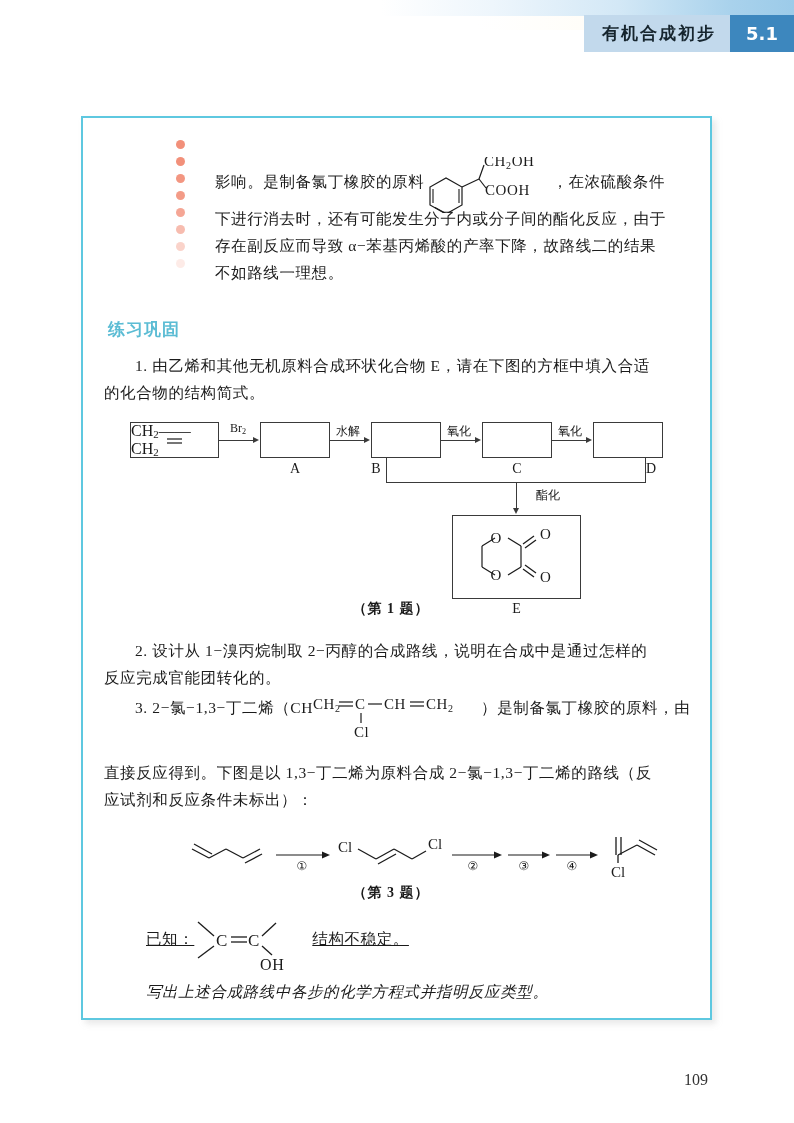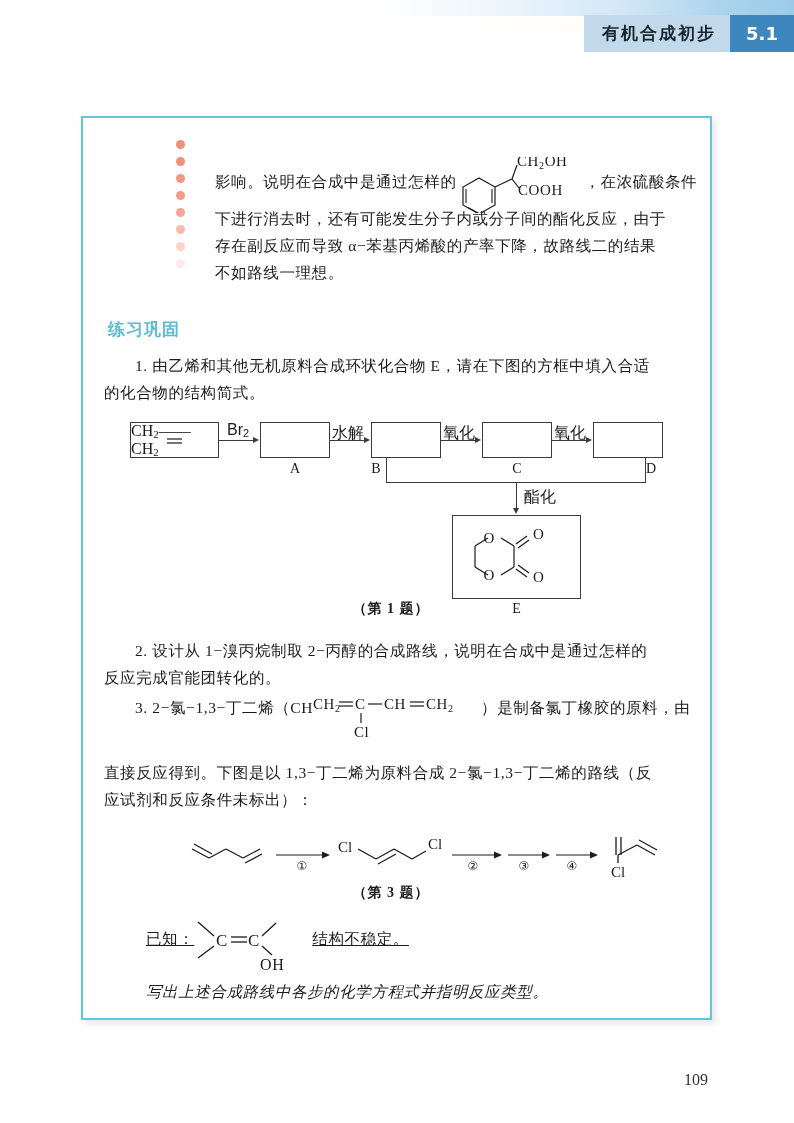--- a/index.html
+++ b/index.html
@@ -97,31 +97,31 @@
   #q5{top:975px;font-style:italic;}
   .figcap{
     text-align:center;font-size:14px;font-weight:bold;
     font-family:"Liberation Serif","DejaVu Serif",serif;
     letter-spacing:1px;
   }
   
   #flow{position:absolute;left:104px;top:415px;width:574px;height:185px;}
   .fbox{
     position:absolute;border:1.2px solid #3a3a3a;background:#fff;box-sizing:border-box;
-    display:flex;align-items:center;justify-content:center;
+    display:flex;align-items:center;justify-content:flex-end;
     font-family:"Liberation Serif","DejaVu Serif",serif;font-size:16px;
   }
   .flabel{
     position:absolute;font-size:14px;font-style:normal;
     font-family:"Liberation Serif","DejaVu Serif",serif;
     text-align:center;
   }
   .cond{
-    position:absolute;font-size:16px;
-    font-family:Liberation Sans, sans-serif;
+    position:absolute;font-size:12px;
+    font-family:Liberation Serif, serif;
     text-align:center;white-space:nowrap;
   }
   .hline{position:absolute;height:1.1px;background:#3a3a3a;}
   .vline{position:absolute;width:1.1px;background:#3a3a3a;}
   .arrowR{
     position:absolute;width:0;height:0;
     border-top:3.5px solid transparent;border-bottom:3.5px solid transparent;
     border-left:6px solid #3a3a3a;
   }
   .arrowD{
@@ -164,21 +164,21 @@
   <div class="dot" style="opacity:0.95"></div>
   <div class="dot" style="opacity:0.9"></div>
   <div class="dot" style="opacity:0.8"></div>
   <div class="dot" style="opacity:0.6"></div>
   <div class="dot" style="opacity:0.4"></div>
   <div class="dot" style="opacity:0.18"></div>
 </div>
 
 <div id="intro">
   <div class="para line" style="height:50px;position:relative;">
-    <span>影响。说明在合成中是通过怎样的</span><span class="inline-struct" style="width:128px;height:56px;position:relative;top:2px;">
+    <span>影响。是制备氯丁橡胶的原料</span><span class="inline-struct" style="width:128px;height:56px;position:relative;top:2px;">
       <svg width="128" height="56" viewBox="0 0 128 56">
 
         <polygon points="6,30 6,48 22,57 38,48 38,30 22,21" fill="none" stroke="#1b1b1b" stroke-width="1.2"></polygon>
         <line x1="9" y1="32" x2="9" y2="46" stroke="#1b1b1b" stroke-width="1.1"></line>
         <line x1="35" y1="32" x2="35" y2="46" stroke="#1b1b1b" stroke-width="1.1"></line>
         <line x1="11" y1="50.5" x2="22" y2="56.5" stroke="#1b1b1b" stroke-width="1.1"></line>
 
         <line x1="38" y1="30" x2="55" y2="22" stroke="#1b1b1b" stroke-width="1.2"></line>
 
         <line x1="55" y1="22" x2="60" y2="8" stroke="#1b1b1b" stroke-width="1.2"></line>
@@ -238,21 +238,21 @@
   <div class="cond" style="left:444px;top:8px;width:44px;">氧化</div>
 
   <div class="fbox" style="left:489px;top:7px;width:70px;height:36px;"></div>
   <div class="flabel" style="left:527px;top:46px;width:40px;">D</div>
 
   <div class="vline" style="left:282px;top:43px;height:25px;"></div>
   <div class="vline" style="left:541px;top:43px;height:25px;"></div>
   <div class="hline" style="left:282px;top:67px;width:260px;"></div>
   <div class="vline" style="left:412px;top:67px;height:28px;"></div>
   <div class="arrowD" style="left:408.5px;top:93px;"></div>
-  <div class="cond" style="left:416px;top:72px;width:40px;text-align:center;">酯化</div>
+  <div class="cond" style="left:416px;top:72px;width:40px;text-align:right;">酯化</div>
 
   <div class="fbox" style="left:348px;top:100px;width:129px;height:84px;">
     <svg width="112" height="70" viewBox="0 0 112 70">
 
       <line x1="27" y1="16" x2="14" y2="24" stroke="#1b1b1b" stroke-width="1.2"></line>
       <line x1="14" y1="24" x2="14" y2="45" stroke="#1b1b1b" stroke-width="1.2"></line>
       <line x1="14" y1="45" x2="27" y2="53" stroke="#1b1b1b" stroke-width="1.2"></line>
       <line x1="40" y1="16" x2="53" y2="24" stroke="#1b1b1b" stroke-width="1.2"></line>
       <line x1="53" y1="24" x2="53" y2="45" stroke="#1b1b1b" stroke-width="1.2"></line>
       <line x1="53" y1="45" x2="40" y2="53" stroke="#1b1b1b" stroke-width="1.2"></line>

